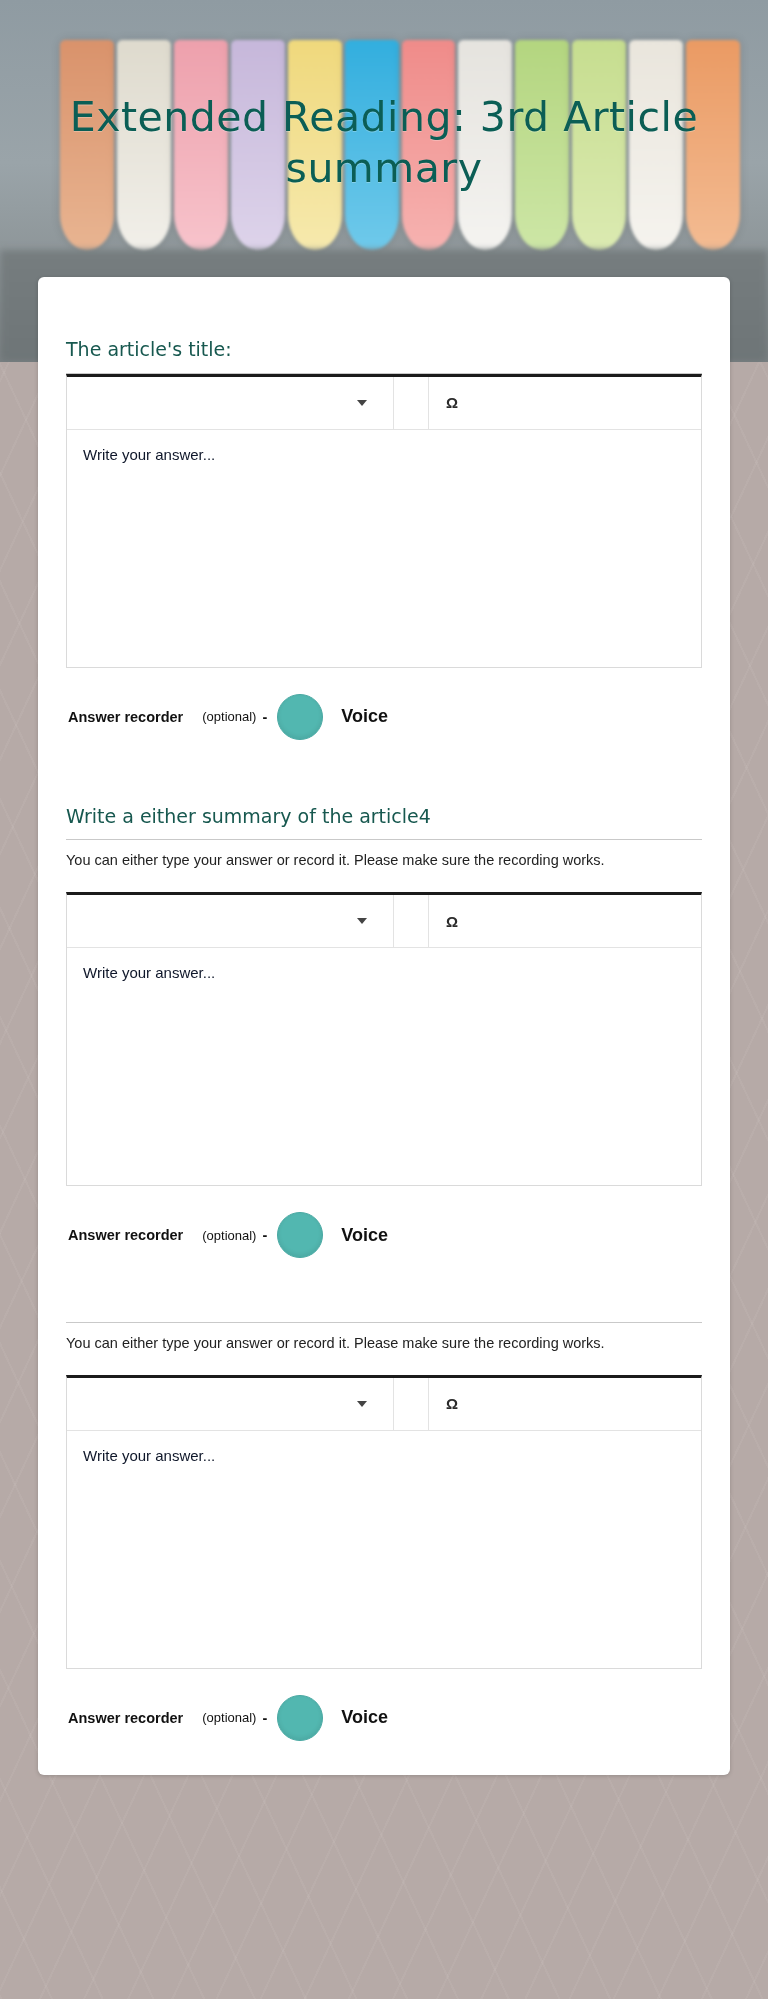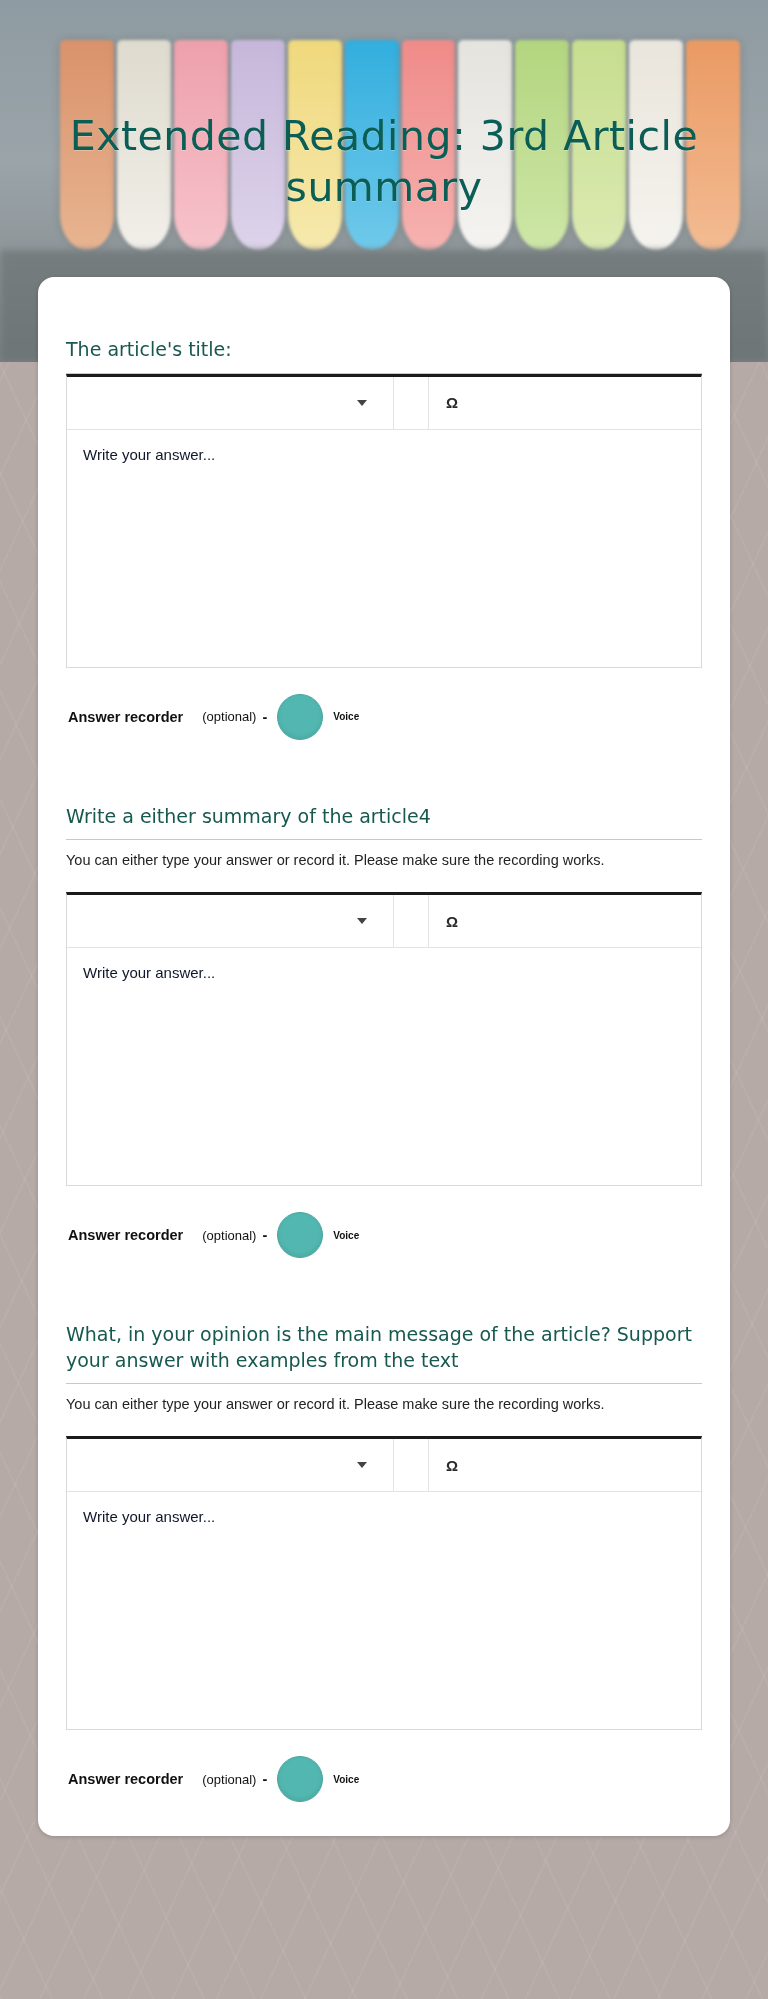--- a/index.html
+++ b/index.html
@@ -55,38 +55,38 @@
     position: absolute;
     left: 0; right: 0;
     top: 250px;
     height: 112px;
     background: linear-gradient(180deg, #767d7f 0%, #6e7577 100%);
     filter: blur(3px);
   }
   .banner-title {
     position: absolute;
     left: 0; right: 0;
-    top: 111px;
+    top: 92px;
     text-align: center;
     font-family: "DejaVu Sans", sans-serif;
     font-size: 41px;
     line-height: 1.25;
     color: #0b5e55;
     letter-spacing: 0.5px;
     text-shadow: 0 1px 0 rgba(255,255,255,0.25);
   }
 
   
   .card {
     position: absolute;
     left: 38px;
     top: 277px;
     width: 692px;
     background: #ffffff;
-    border-radius: 16px;
+    border-radius: 6px;
     box-shadow: 0 1px 4px rgba(0,0,0,0.18);
     padding: 0 0 34px 0;
   }
 
   .question {
     padding: 0 28px;
   }
   .q-spacer-top { height: 60px; }
 
   .q-title {
@@ -179,24 +179,24 @@
   }
   .rec-btn {
     width: 44px;
     height: 44px;
     border-radius: 50%;
     background: #52b7b0;
     border: 1px solid #49a8a2;
     box-shadow: inset 0 -2px 4px rgba(0,0,0,0.08);
   }
   .rec-voice {
-    font-size: 10px;
+    font-size: 18px;
     font-weight: bold;
     color: #111;
-    margin-left: 10px;
+    margin-left: 18px;
   }
 
   .q-gap { height: 64px; }
 </style>
 </head>
 <body>
 
 <div class="page">
 
   <div class="banner">
@@ -272,21 +272,20 @@
         <span class="rec-optional">(optional)</span>
         <span class="rec-dash">-</span>
         <span class="rec-btn"></span>
         <span class="rec-voice">Voice</span>
       </div>
     </div>
 
     <div class="q-gap"></div>
 
     <div class="question">
-      <div class="q-title">What, in your opinion is the main message of the article? Support your answer with examples from the text</div>
       <div class="q-underline"></div>
       <div class="q-help">You can either type your answer or record it. Please make sure the recording works.</div>
 
       <div class="editor">
         <div class="editor-toolbar">
           <div class="tb-cell tb-font">
             <span></span>
             <span class="caret"></span>
           </div>
           <div class="tb-cell tb-sep"></div>

